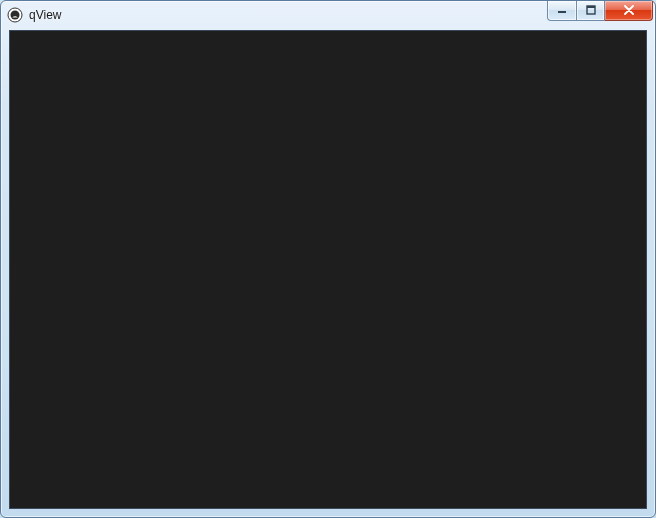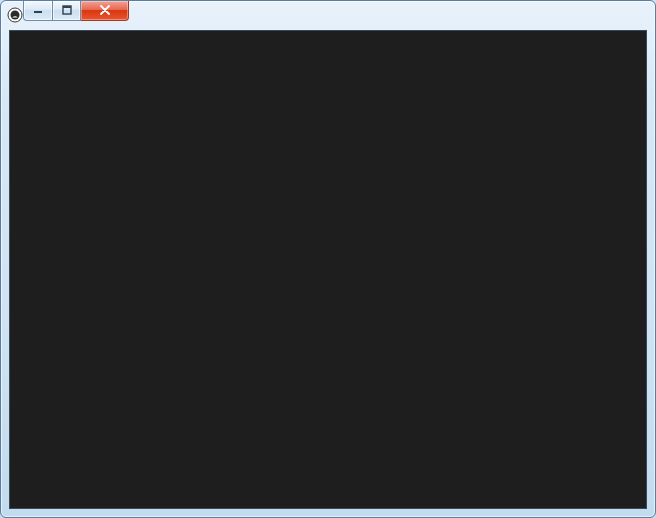--- a/index.html
+++ b/index.html
@@ -99,20 +99,21 @@
   <div class="window">
 
     <div class="titlebar">
       <span class="app-icon">
         <svg width="16" height="16" viewBox="0 0 16 16">
           <circle cx="8" cy="8" r="7" fill="#ffffff" stroke="#333" stroke-width="1"></circle>
           <circle cx="8" cy="8" r="4.5" fill="#2b2b2b"></circle>
           <path d="M5.2 10.5 A4 4 0 0 1 10.8 10.5 Z" fill="#ffffff"></path>
         </svg>
       </span>
+      <span class="title-text">qView</span>
 
       <div class="win-controls">
         <div class="win-btn btn-min">
           <svg width="10" height="10" viewBox="0 0 10 10">
             <rect x="1" y="6" width="8" height="2" fill="#30414f"></rect>
           </svg>
         </div>
         <div class="win-btn btn-max">
           <svg width="10" height="10" viewBox="0 0 10 10">
             <rect x="1" y="1" width="8" height="8" fill="none" stroke="#30414f" stroke-width="1.4"></rect>

